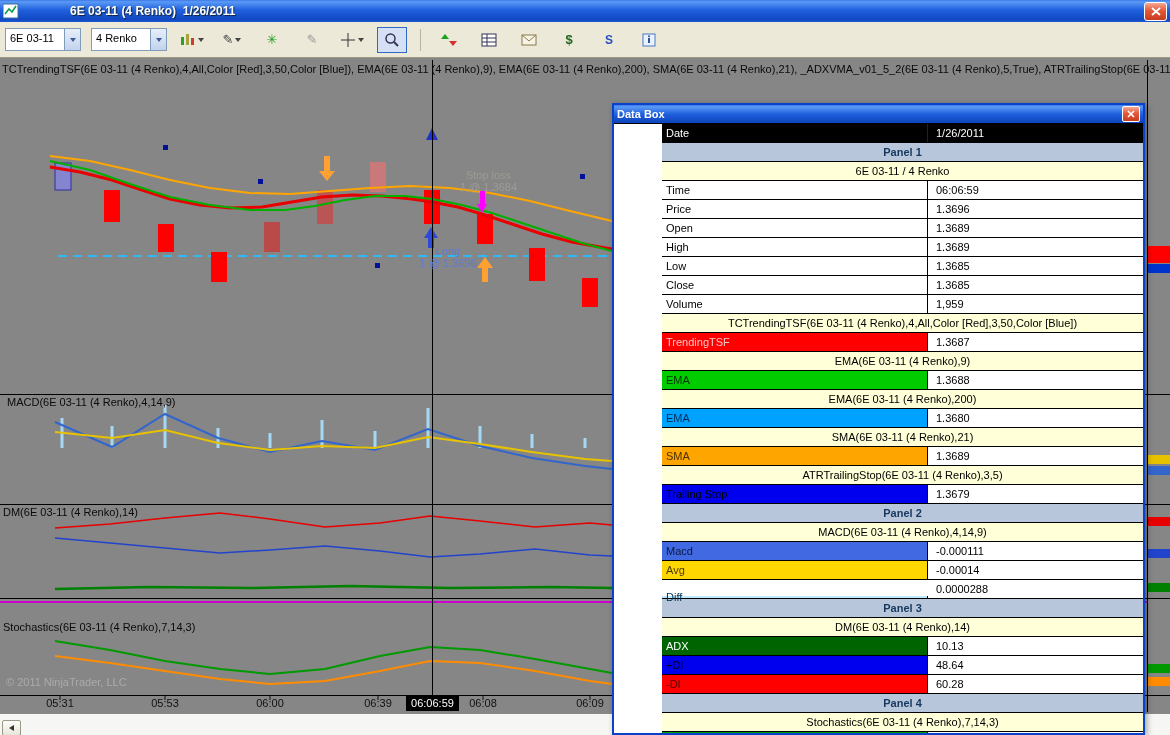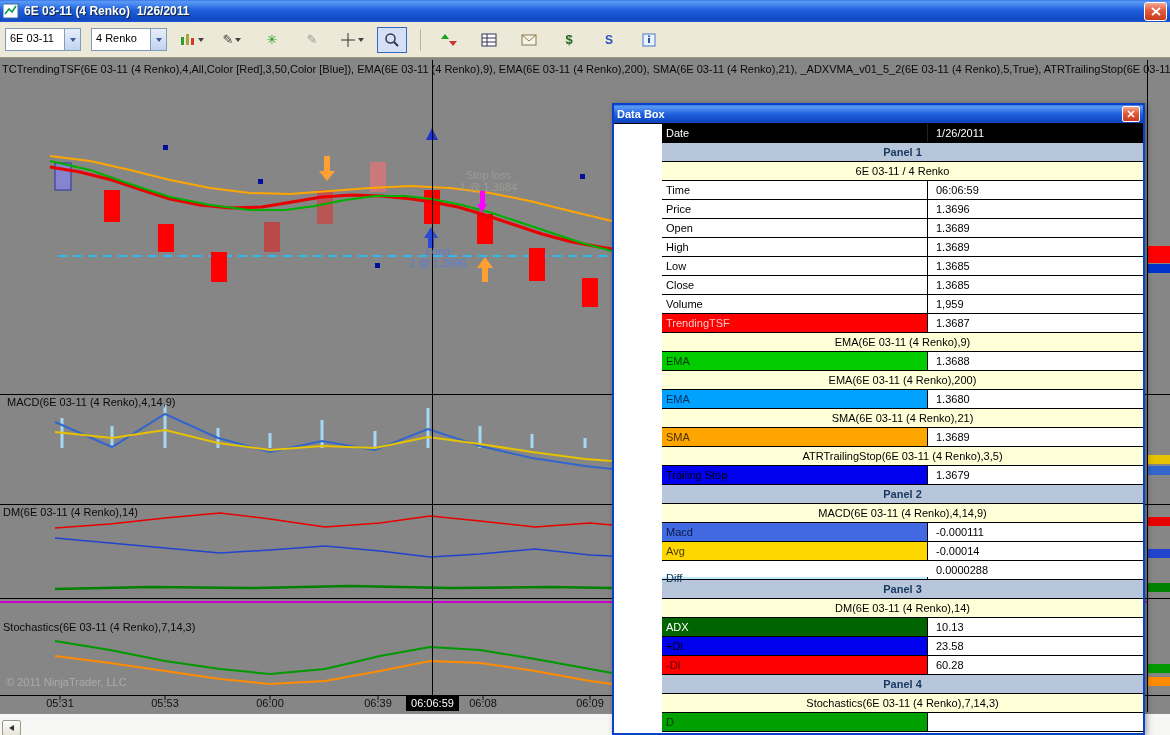--- a/index.html
+++ b/index.html
@@ -1,21 +1,21 @@
 <!DOCTYPE html>
 <html><head>
 <meta charset="utf-8">
 <style>
   html,body{margin:0;padding:0;background:#555;}
   .screen{position:relative;width:1170px;height:735px;overflow:hidden;background:#868686;
           font-family:"Liberation Sans",sans-serif;}
   
   .titlebar{position:absolute;left:0;top:0;width:100%;height:22px;z-index:6;display:flex;align-items:center;
             padding:0 3px;box-sizing:border-box;
-            background:linear-gradient(to bottom,#3C78E8 0%,#5A9AF5 8%,#2060DE 45%,#1148C2 88%,#1C57D2 100%);}
+            background:linear-gradient(to bottom,#3C78E8 0%,#5A9AF5 8%,#2060DE 45%,#1148C2 88%,#1C57D2 100%);gap:46px;}
   .app-icon{width:16px;height:16px;display:flex}
   .title-text{color:#fff;font-weight:bold;font-size:12px;margin-left:5px;text-shadow:1px 1px 1px #123;white-space:pre;}
   .win-close{margin-left:auto;width:21px;height:17px;border-radius:3px;border:1px solid #fff;
              background:linear-gradient(to bottom,#F5A894,#E25A3A 45%,#C83C1E);
              display:flex;align-items:center;justify-content:center;}
   
   .toolbar{position:absolute;left:0;top:22px;width:100%;height:36px;z-index:6;background:#ECE9D8;
            border-bottom:1px solid #9D9A84;display:flex;align-items:center;gap:10px;padding:0 5px;box-sizing:border-box;}
   .combo{display:flex;align-items:stretch;height:21px;background:#fff;border:1px solid #7F9DB9;font-size:11px;}
   .combo-text{padding:3px 4px 0 4px;min-width:50px;color:#000;}
@@ -32,21 +32,21 @@
   .glyph.sbold{color:#2A4FC0;font-weight:bold;font-size:12px;}
   .tsep{width:1px;height:22px;background:#B9B5A0;margin:0 3px;}
   
   .chart-svg{position:absolute;left:0;top:0;z-index:1;pointer-events:none;}
   .ind-header{position:absolute;left:2px;top:63px;width:1168px;z-index:2;font-size:11px;color:#0A0A0A;
               white-space:nowrap;overflow:hidden;}
   .panel-label{position:absolute;z-index:2;font-size:11px;color:#0A0A0A;white-space:nowrap;}
   .copyright{position:absolute;left:6px;top:676px;z-index:2;font-size:11px;color:#ABABAB;}
   .anno{position:absolute;z-index:2;font-size:11px;line-height:12px;text-align:center;}
   .anno.stop{left:441px;top:169px;width:95px;color:#9C9C94;}
-  .anno.long{left:398px;top:245px;width:80px;color:#5E7BD6;}
+  .anno.long{left:408px;top:245px;width:80px;color:#5E7BD6;}
   .taxis{position:absolute;top:697px;width:44px;text-align:center;z-index:2;font-size:11px;color:#111;}
   .taxis-current{position:absolute;left:406px;top:695px;width:53px;height:16px;z-index:3;background:#000;color:#fff;
                  font-size:11px;display:flex;align-items:center;justify-content:center;}
   .bottom-strip{position:absolute;left:0;top:713px;width:1170px;height:22px;background:#F6F6F4;z-index:2;
                 border-top:1px solid #8A8A8A;box-sizing:border-box;}
   .scroll-left-btn{position:absolute;left:2px;top:6px;width:17px;height:14px;border:1px solid #9C9A86;border-radius:2px;
                    background:linear-gradient(#FDFDFB,#E8E6D8);display:flex;align-items:center;justify-content:center;}
   
   .databox{position:absolute;left:612px;top:103px;width:533px;height:632px;z-index:10;background:#ECE9D8;
            border:2px solid #0942C8;box-sizing:border-box;box-shadow:2px 2px 6px rgba(0,0,0,.35);}
@@ -333,20 +333,21 @@
           <div class="db-cell-value">1.3685</div>
         </div>
         <div class="db-row data">
           <div class="db-cell-label">Close</div>
           <div class="db-cell-value">1.3685</div>
         </div>
         <div class="db-row data">
           <div class="db-cell-label">Volume</div>
           <div class="db-cell-value">1,959</div>
         </div>
+        <div class="db-row section">TCTrendingTSF(6E 03-11 (4 Renko),4,All,Color [Red],3,50,Color [Blue])</div>
         <div class="db-row color">
           <div class="db-cell-label" style="background: rgb(254, 0, 0); color: rgb(245, 198, 198);">TrendingTSF</div>
           <div class="db-cell-value">1.3687</div>
         </div>
         <div class="db-row section">EMA(6E 03-11 (4 Renko),9)</div>
         <div class="db-row color">
           <div class="db-cell-label" style="background: rgb(0, 204, 0); color: rgb(0, 51, 0);">EMA</div>
           <div class="db-cell-value">1.3688</div>
         </div>
         <div class="db-row section">EMA(6E 03-11 (4 Renko),200)</div>
@@ -379,21 +380,21 @@
           <div class="db-cell-value">0.0000288</div>
         </div>
         <div class="db-row panel">Panel 3</div>
         <div class="db-row section">DM(6E 03-11 (4 Renko),14)</div>
         <div class="db-row color">
           <div class="db-cell-label" style="background: rgb(0, 100, 0); color: rgb(255, 255, 255);">ADX</div>
           <div class="db-cell-value">10.13</div>
         </div>
         <div class="db-row color">
           <div class="db-cell-label" style="background: rgb(0, 0, 238); color: rgb(0, 0, 0);">+DI</div>
-          <div class="db-cell-value">23.58</div>
+          <div class="db-cell-value">48.64</div>
         </div>
         <div class="db-row color">
           <div class="db-cell-label" style="background: rgb(254, 0, 0); color: rgb(85, 0, 0);">-DI</div>
           <div class="db-cell-value">60.28</div>
         </div>
         <div class="db-row panel">Panel 4</div>
         <div class="db-row section">Stochastics(6E 03-11 (4 Renko),7,14,3)</div>
         <div class="db-row color">
           <div class="db-cell-label" style="background: rgb(0, 160, 0); color: rgb(0, 64, 0);">D</div>
           <div class="db-cell-value"></div>

